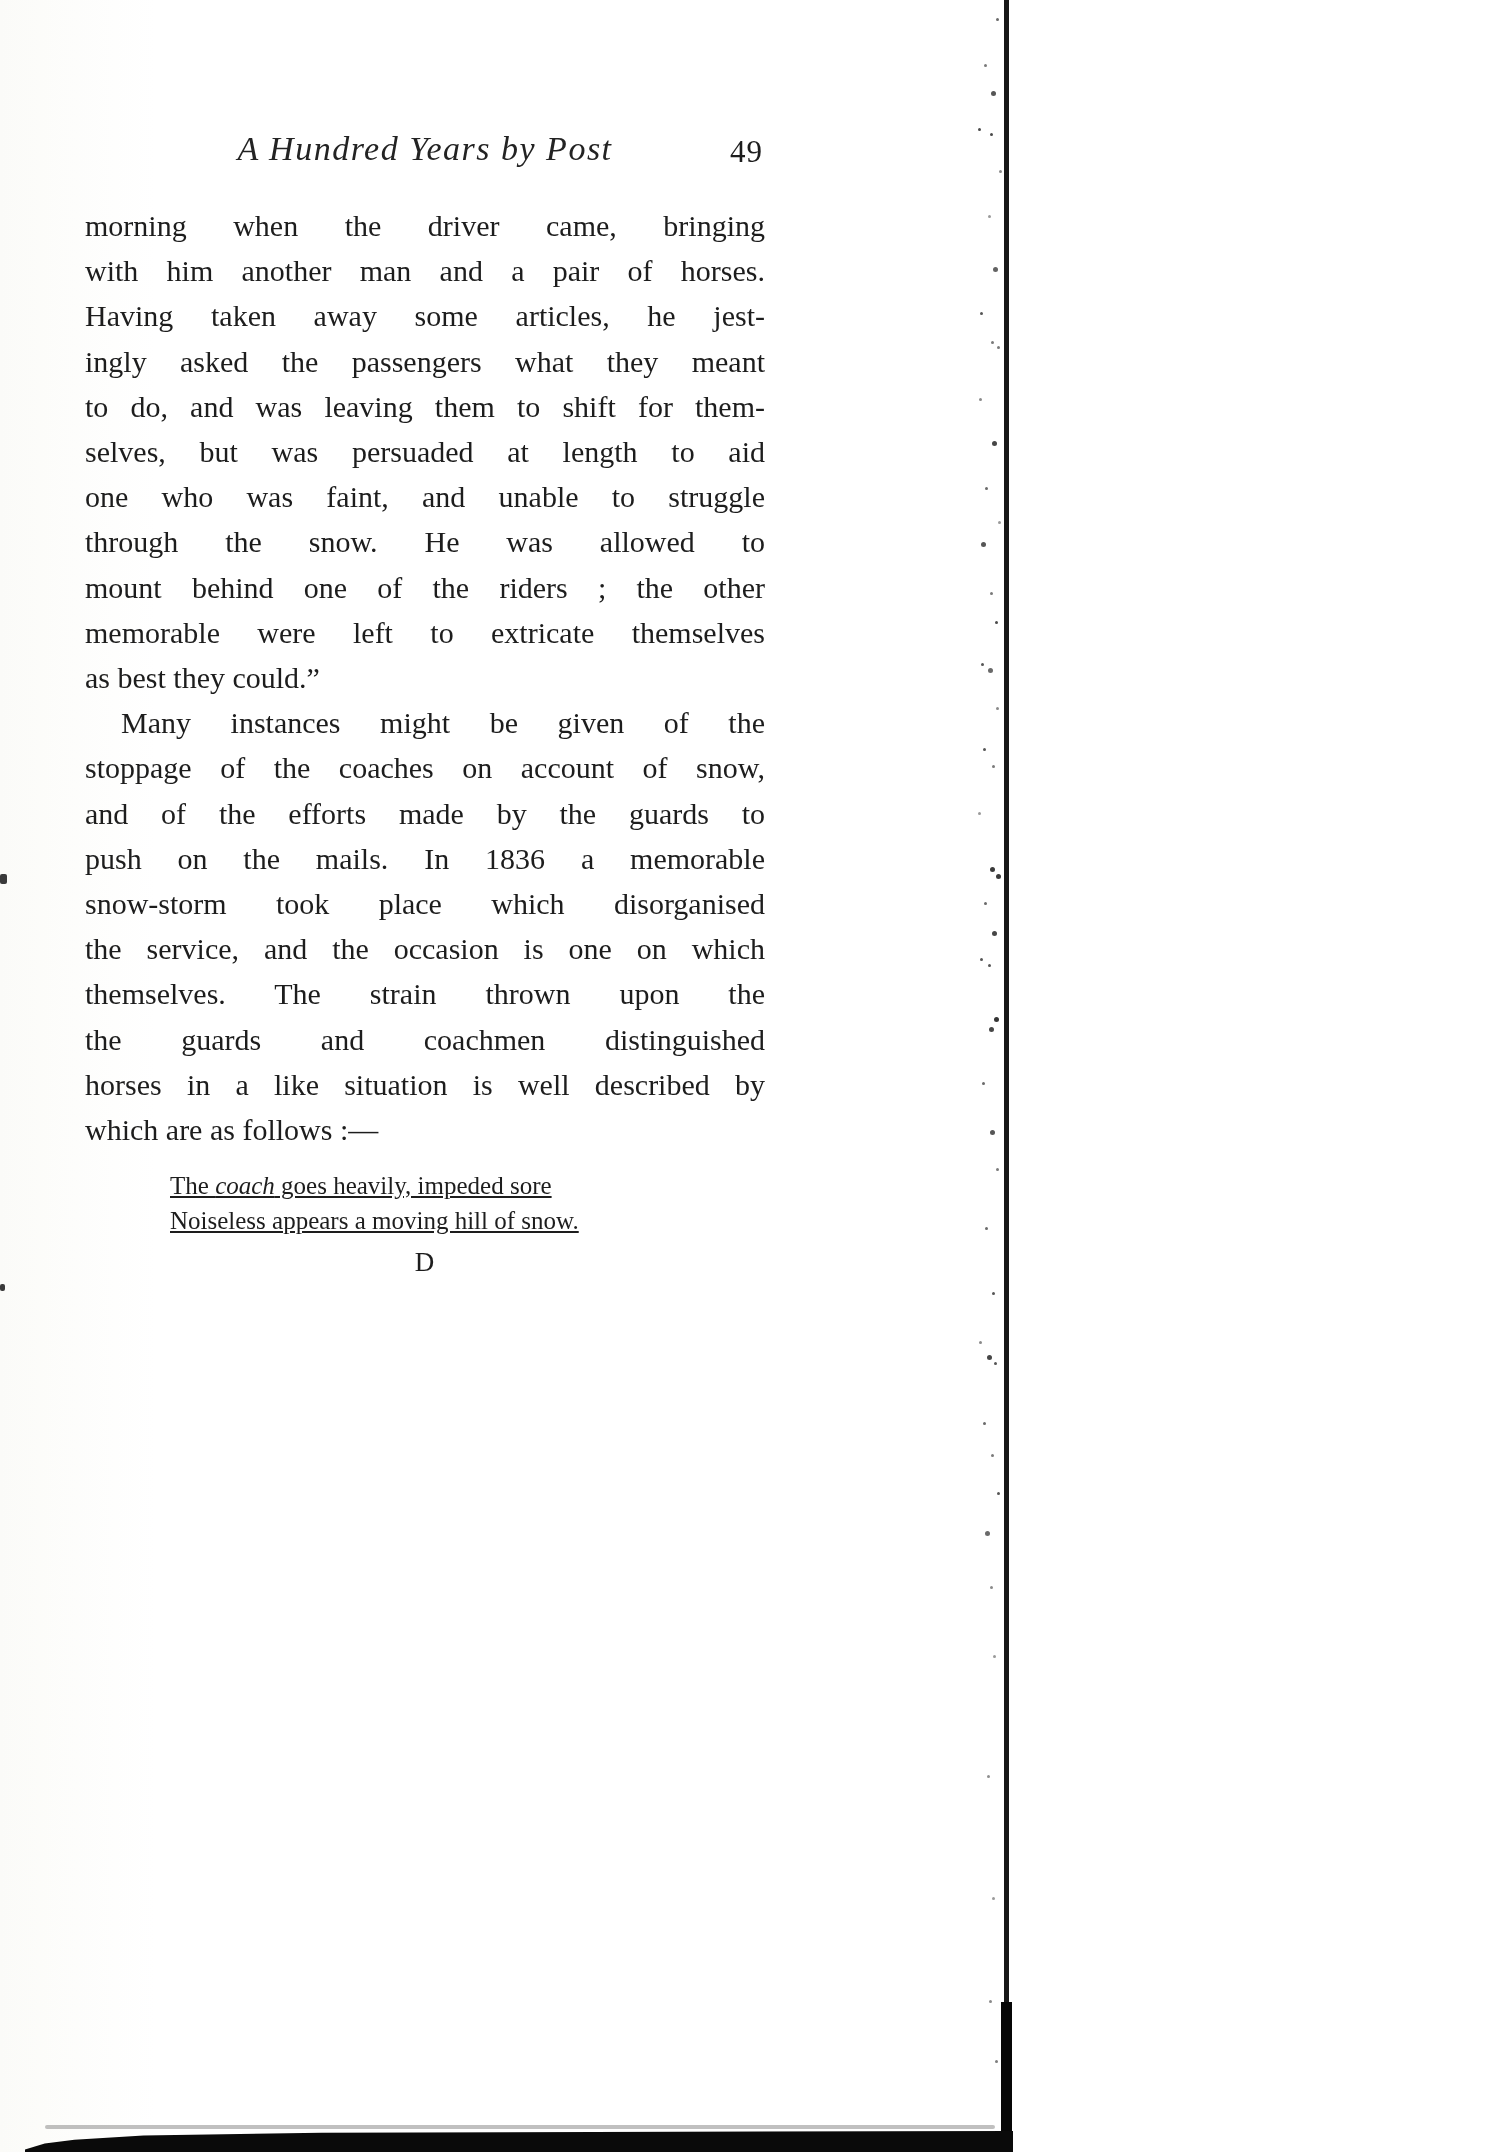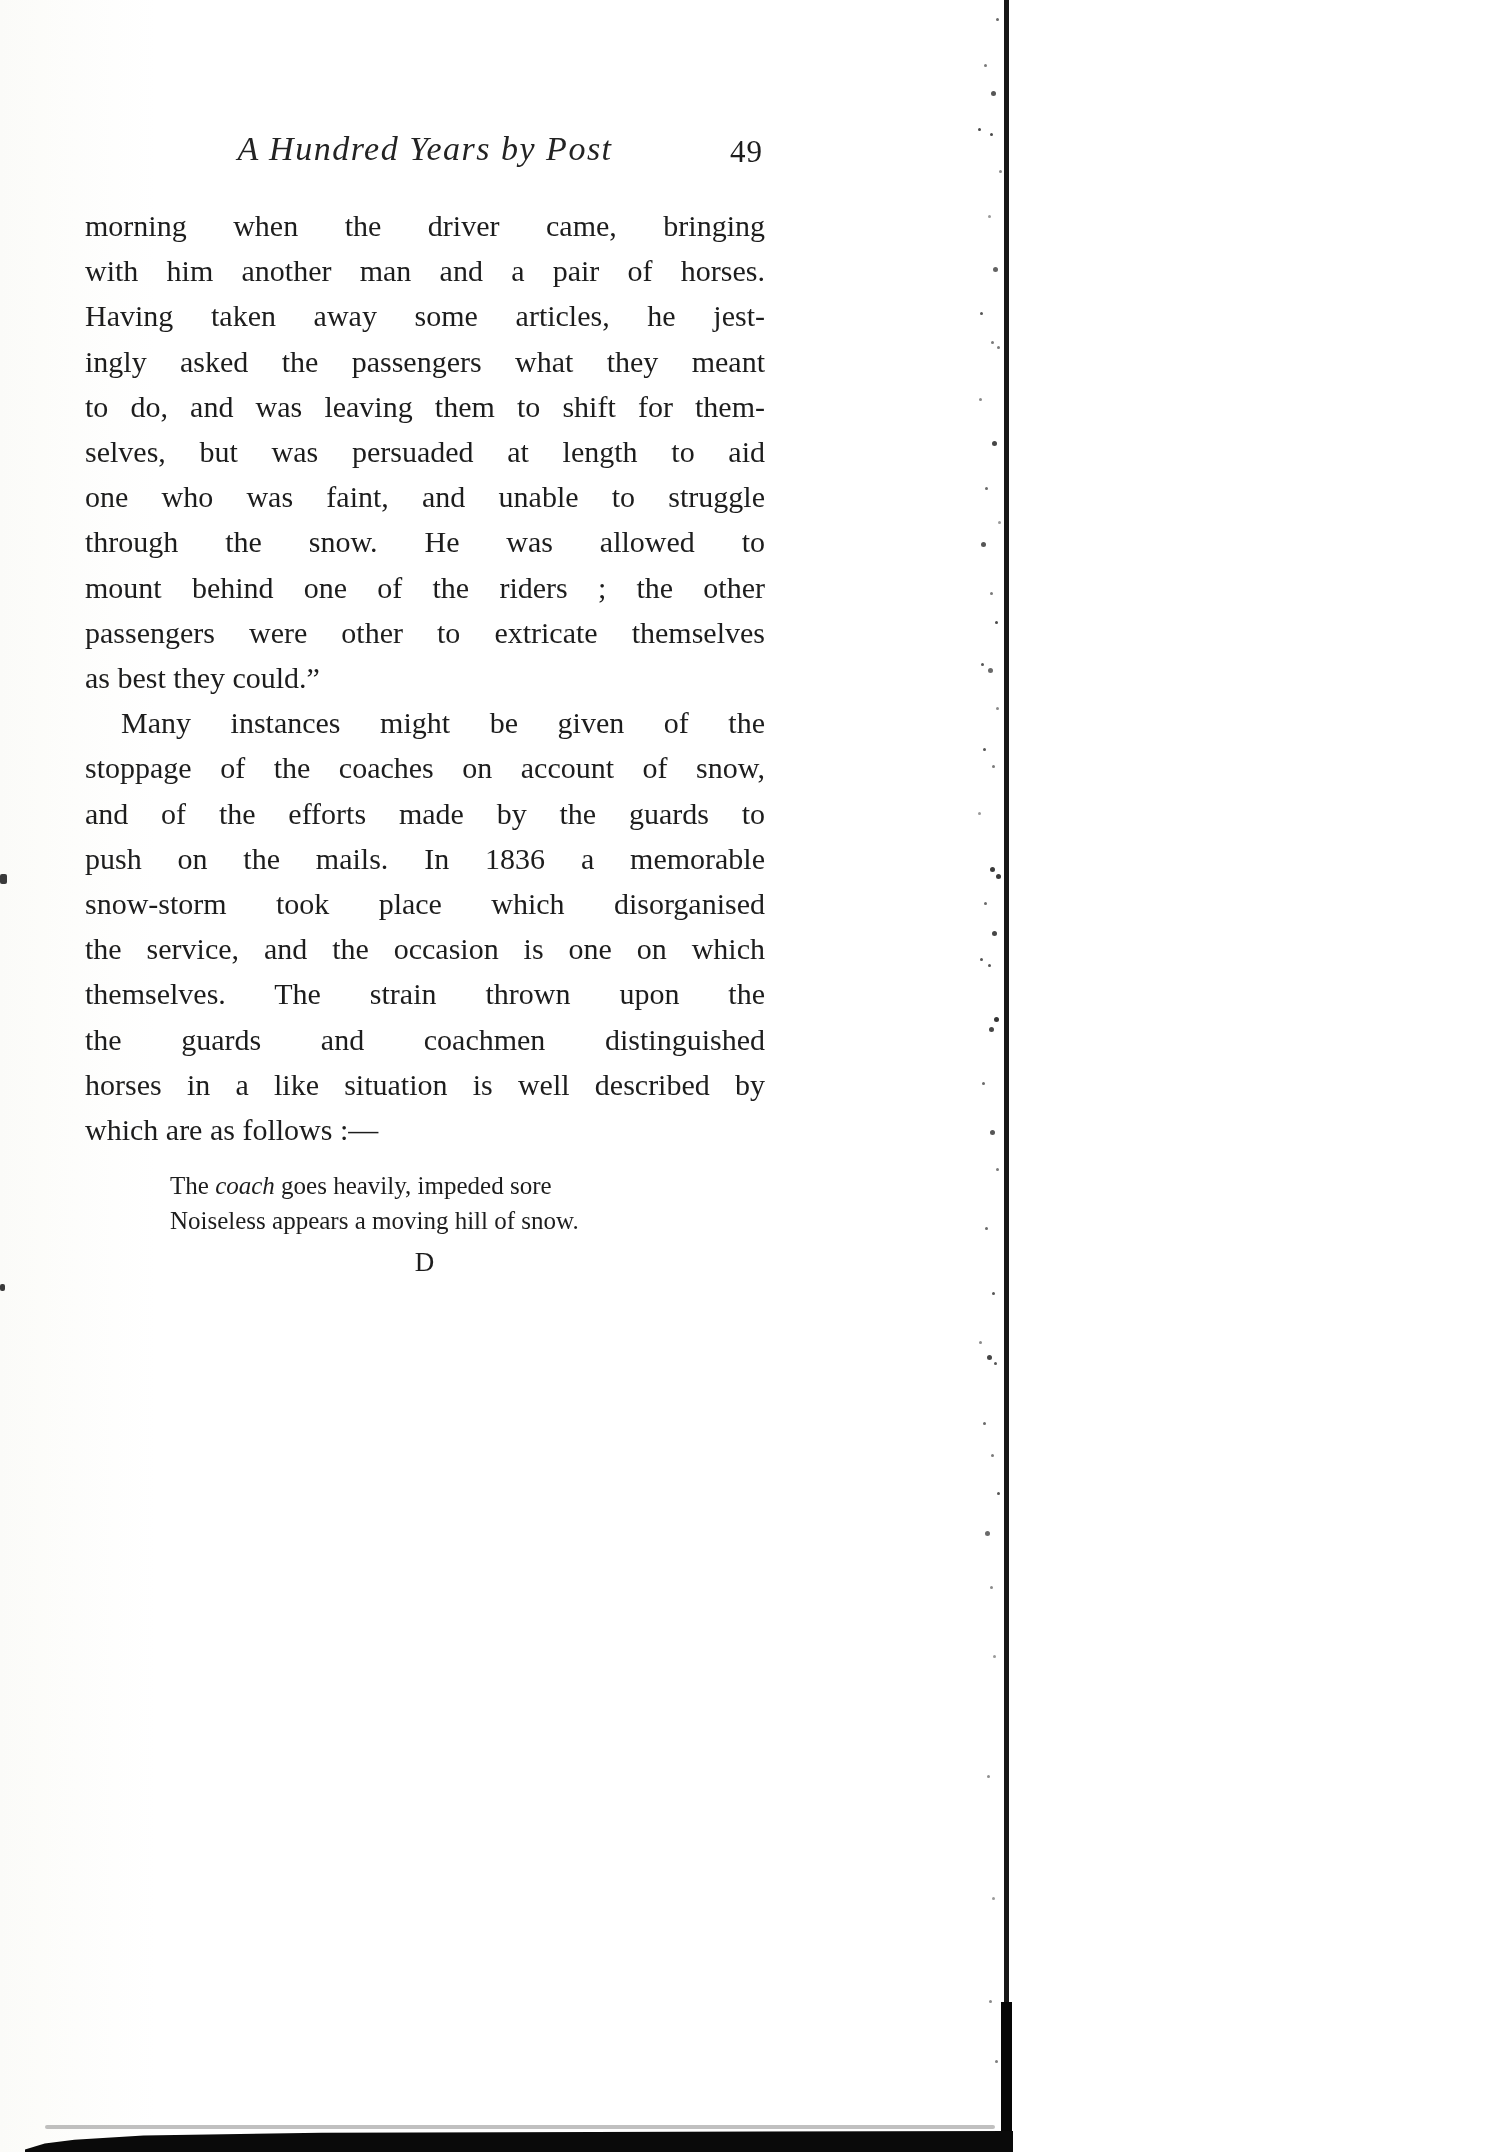--- a/index.html
+++ b/index.html
@@ -10,21 +10,21 @@
     font-family:"Liberation Serif", serif; color:#1d1d1d;
   }
   .text-column { position:absolute; left:85px; top:130px; width:680px; }
   .header { position:relative; height:48px; text-align:center; }
   .title { font-style:italic; font-size:34px; letter-spacing:1.5px; color:#232323; }
   .pagenum { position:absolute; right:2px; top:4px; font-size:31px; letter-spacing:1px; }
   .bodytext { margin-top:25px; font-size:30px; line-height:45.2px; }
   .bodyline { text-align:justify; text-align-last:justify; }
   .bodyline.lastline { text-align-last:left; }
   .bodyline.indent { padding-left:36px; }
-  .verse { margin-top:16px; padding-left:85px; font-size:25px; line-height:35px; }
+  .verse { margin-top:16px; padding-left:85px; font-size:25px; line-height:35px;text-decoration:underline; }
   .verse .it { font-style:italic; }
   .signature { margin-top:9px; text-align:center; font-size:27px; letter-spacing:1px; }
 
   
   .edge-line { position:absolute; left:1004px; top:0; width:5px; height:2152px; background:#171717; }
   .edge-line-foot { position:absolute; left:1001px; bottom:0; width:11px; height:150px; background:#070707; }
   .bottom-smear { position:absolute; left:45px; bottom:23px; width:950px; height:4px; background:#8d8d8d; opacity:.55; border-radius:2px; }
   .bottom-bar {
     position:absolute; left:25px; bottom:0; width:988px; height:21px; background:#0a0a0a;
     clip-path:polygon(0% 88%, 2% 60%, 5% 42%, 12% 22%, 30% 8%, 100% 0%, 100% 100%, 0% 100%);
@@ -70,21 +70,21 @@
       <div class="paragraph">
           <div class="bodyline">morning when the driver came, bringing</div>
           <div class="bodyline">with him another man and a pair of horses.</div>
           <div class="bodyline">Having taken away some articles, he jest-</div>
           <div class="bodyline">ingly asked the passengers what they meant</div>
           <div class="bodyline">to do, and was leaving them to shift for them-</div>
           <div class="bodyline">selves, but was persuaded at length to aid</div>
           <div class="bodyline">one who was faint, and unable to struggle</div>
           <div class="bodyline">through the snow. He was allowed to</div>
           <div class="bodyline">mount behind one of the riders ; the other</div>
-          <div class="bodyline">passengers were other to extricate themselves</div>
+          <div class="bodyline">memorable were left to extricate themselves</div>
           <div class="bodyline lastline">as best they could.”</div>
         </div>
       <div class="paragraph">
           <div class="bodyline indent">Many instances might be given of the</div>
           <div class="bodyline">stoppage of the coaches on account of snow,</div>
           <div class="bodyline">and of the efforts made by the guards to</div>
           <div class="bodyline">push on the mails. In 1836 a memorable</div>
           <div class="bodyline">snow-storm took place which disorganised</div>
           <div class="bodyline">the service, and the occasion is one on which</div>
           <div class="bodyline">themselves. The strain thrown upon the</div>

